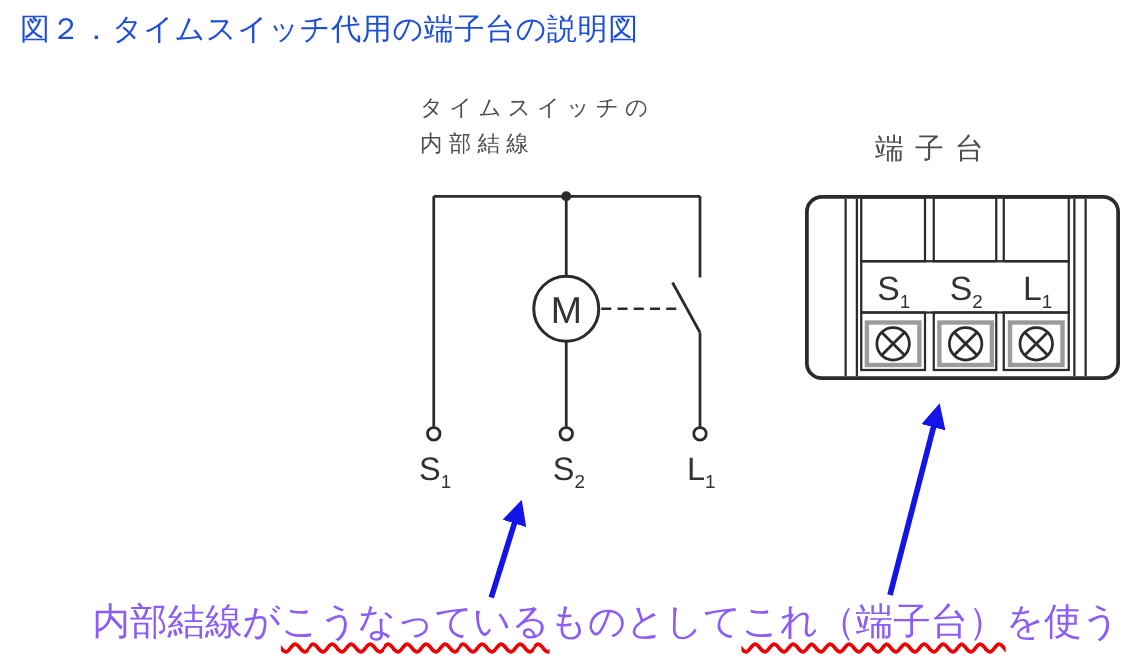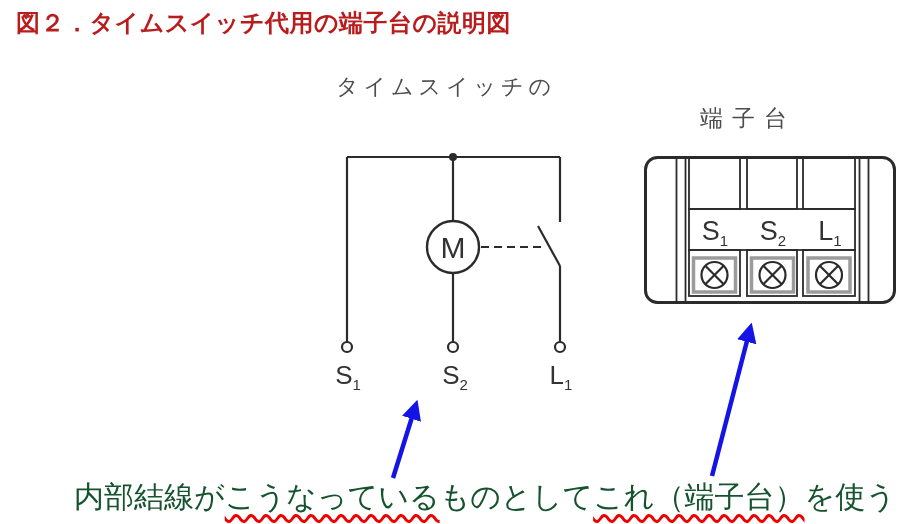--- a/index.html
+++ b/index.html
@@ -5,60 +5,61 @@
   html,body{margin:0;padding:0;background:#ffffff;}
   .page{
     position:relative;
     width:906px;height:524px;
     background:#ffffff;
     overflow:hidden;
     font-family:"Liberation Sans",sans-serif;
   }
   .title{
     position:absolute;left:16px;top:7px;
-    font-size:24px;font-weight:bold;color:#b91c1c;
+    font-size:24px;font-weight:normal;color:#1d4ed8;
     letter-spacing:0.5px;white-space:nowrap;
   }
   .mincho-label{
     position:absolute;color:#4d4d4d;
     font-family:"Liberation Serif","DejaVu Serif",serif;
     white-space:nowrap;
   }
   .circuit-label{
     left:336px;top:72px;
-    font-size:22px;line-height:29px;letter-spacing:5px;
+    font-size:18px;line-height:29px;letter-spacing:5px;
   }
   .block-label{
     left:700px;top:103px;
     font-size:23px;letter-spacing:9px;
   }
   .diagram-svg{position:absolute;left:0;top:0;}
   .caption{
     position:absolute;left:74px;top:477px;
-    font-size:30px;color:#14532d;white-space:nowrap;
+    font-size:30px;color:#8b5cf6;white-space:nowrap;
     letter-spacing:0px;
   }
   .wavy{
     text-decoration-line:underline;
     text-decoration-style:wavy;
     text-decoration-color:#ee0000;
     text-decoration-thickness:2.5px;
     text-underline-offset:7px;
   }
   svg text{font-family:"Liberation Sans",sans-serif;fill:#333333;}
 </style>
 </head>
 <body>
 
 <div class="page">
 
   <div class="title">図２．タイムスイッチ代用の端子台の説明図</div>
 
   <div class="mincho-label circuit-label">
     <div>タイムスイッチの</div>
+    <div>内部結線</div>
   </div>
 
   <div class="mincho-label block-label">端子台</div>
 
   <svg class="diagram-svg" width="906" height="524" viewBox="0 0 906 524">
     <defs>
       <marker id="bluehead" markerUnits="strokeWidth" markerWidth="4.4" markerHeight="4.4" viewBox="0 0 4 4" refX="1" refY="2" orient="auto">
         <path d="M0,0 L4,2 L0,4 Z" fill="#1414e6"></path>
       </marker>
     </defs>

